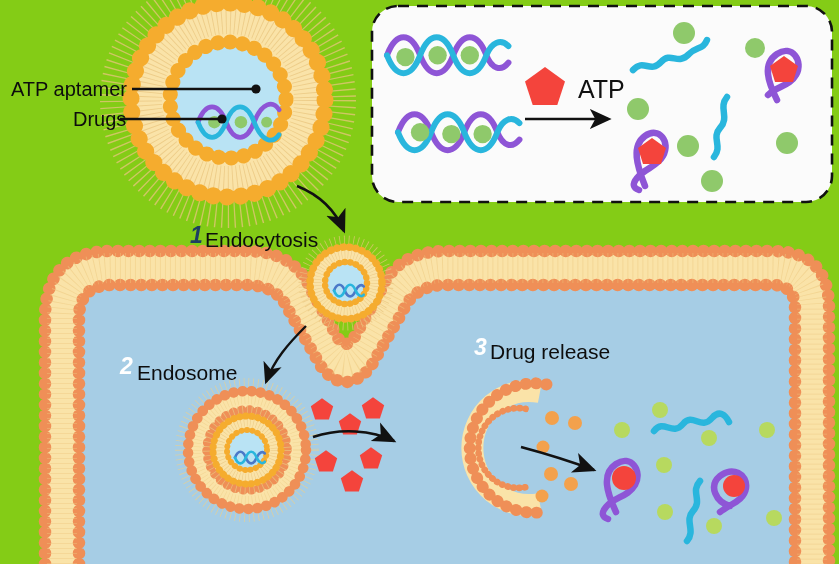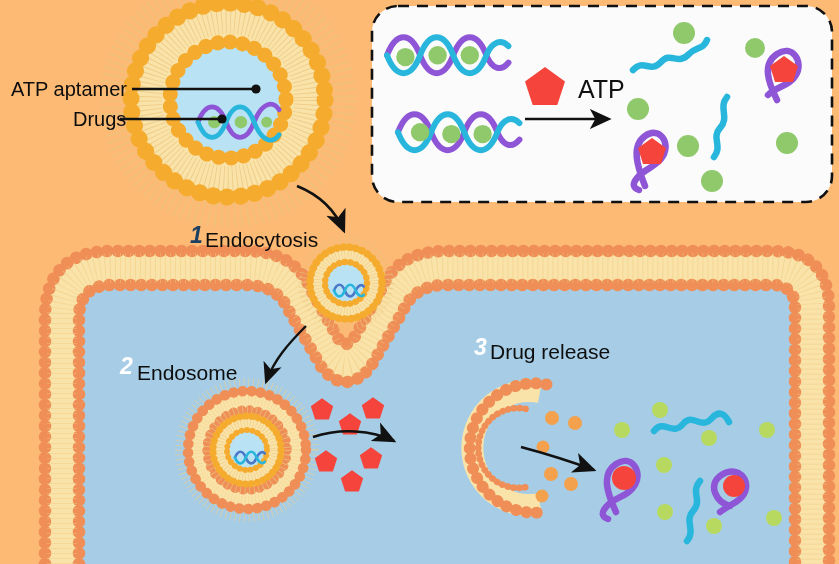--- a/index.html
+++ b/index.html
@@ -1,19 +1,19 @@
 <!DOCTYPE html>
 <html><head>
 <meta charset="utf-8">
 <title>ATP-responsive liposome drug delivery schematic</title>
 <style>
   html,body{margin:0;padding:0;background:#ffffff;}
   body{width:839px;height:564px;overflow:hidden;
        font-family:"Liberation Sans","DejaVu Sans",sans-serif;}
-  #stage{position:relative;width:839px;height:564px;background:#fdba74;}
+  #stage{position:relative;width:839px;height:564px;background:#84cc16;}
   svg#scene{position:absolute;left:0;top:0;width:839px;height:564px;display:block;}
   .lbl{font-family:"Liberation Sans","DejaVu Sans",sans-serif;fill:#0d0d0d;}
   .lbl-annot{font-size:20px;}
   .lbl-step{font-size:21px;}
   .num{font-style:italic;font-weight:bold;font-size:23px;}
   .num-dark{fill:#1d3f63;}
   .num-light{fill:#ffffff;}
   .atp-text{font-size:25px;fill:#111;}
 </style>
 </head>

